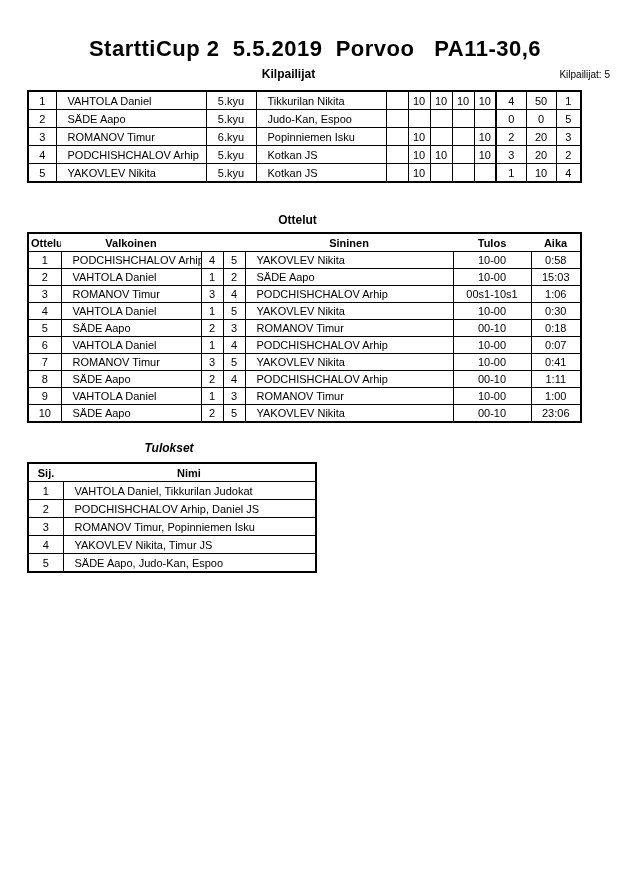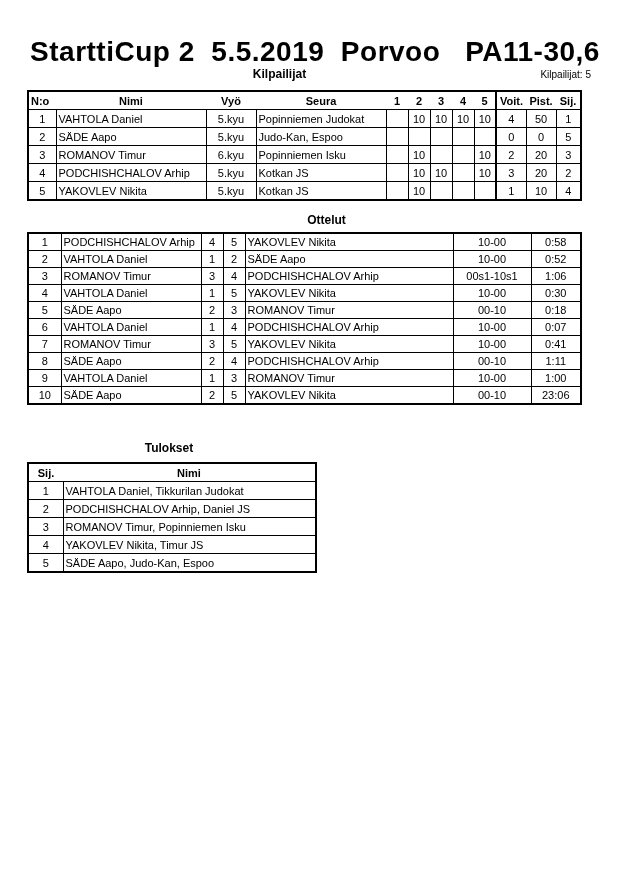--- a/index.html
+++ b/index.html
@@ -2,49 +2,49 @@
 <html><head>
 <meta charset="utf-8">
 <style>
   html,body { margin:0; padding:0; }
   body {
     width:630px; height:891px; background:#ffffff; color:#000000;
     font-family:"Liberation Sans", sans-serif; position:relative; overflow:hidden;
   }
   .doc-title {
     position:absolute; top:36px; left:0; width:630px; text-align:center;
-    font-size:28px; font-weight:bold; white-space:pre; letter-spacing:0.5px;
+    font-size:22px; font-weight:bold; white-space:pre; letter-spacing:0.5px;
   }
   .section-label {
     position:absolute; font-size:12px; font-weight:bold; text-align:center; white-space:pre;
   }
-  #lbl-kilpailijat { top:67px; left:7px; width:545px; }
-  #lbl-ottelut    { top:213px; left:0; width:595px;margin-left:29px; }
-  #lbl-tulokset   { top:441px; left:0; width:338px; }
+  #lbl-kilpailijat { top:67px; left:16px; width:545px; }
+  #lbl-ottelut    { top:213px; left:0; width:595px; }
+  #lbl-tulokset   { top:441px; left:0; width:338px;font-style:italic; }
   .count-label {
-    position:absolute; top:69px; right:39px; font-size:10px;
+    position:absolute; top:69px; right:20px; font-size:10px;
   }
   table {
     position:absolute; border-collapse:collapse; table-layout:fixed;
     background:#ffffff; border:2px solid #000; font-size:11px;
   }
   #tbl-competitors { left:27px; top:90px;  width:553px; }
   #tbl-matches     { left:27px; top:232px; width:553px; }
   #tbl-results     { left:27px; top:462px; width:288px; }
   th {
     font-weight:bold; border:none; border-bottom:1px solid #000;
     height:17px; padding:0 2px; white-space:nowrap; overflow:hidden;
   }
   td {
     border:1px solid #000; height:17px; padding:0 2px;
     white-space:nowrap; overflow:hidden; vertical-align:middle;
   }
   #tbl-matches td { height:16px; }
   .c { text-align:center; }
-  .l { text-align:left; padding-left:2px; }
+  .l { text-align:left; padding-left:11px; }
   .hl { text-align:left; padding-left:2px; }
   .thick-l { border-left:2px solid #000 !important; }
 </style>
 </head>
 <body>
 
 <div class="doc-title">StarttiCup 2  5.5.2019  Porvoo   PA11-30,6</div>
 <div class="section-label" id="lbl-kilpailijat">Kilpailijat</div>
 <div class="count-label">Kilpailijat: 5</div>
 
@@ -57,39 +57,25 @@
     <col style="width:22px">
       <col style="width:22px">
       <col style="width:22px">
       <col style="width:22px">
       <col style="width:22px">
     <col style="width:30px">
       <col style="width:30px">
       <col style="width:25px">
   </colgroup>
   <tbody>
-      <tr>
-    <th class="hl">N:o</th>
-    <th class="c">Nimi</th>
-    <th class="c">Vyö</th>
-    <th class="c">Seura</th>
-    <th class="c">1</th>
-    <th class="c">2</th>
-    <th class="c">3</th>
-    <th class="c">4</th>
-    <th class="c">5</th>
-    <th class="c thick-l">Voit.</th>
-    <th class="c">Pist.</th>
-    <th class="c">Sij.</th>
-  </tr>
-  <tr>
-    <td class="c">1</td>
-    <td class="l">VAHTOLA Daniel</td>
-    <td class="c">5.kyu</td>
-    <td class="l">Popinniemen Judokat</td>
+  <tr>
+    <td class="c">1</td>
+    <td class="l">VAHTOLA Daniel</td>
+    <td class="c">5.kyu</td>
+    <td class="l">Tikkurilan Nikita</td>
     <td class="c"></td>
     <td class="c">10</td>
     <td class="c">10</td>
     <td class="c">10</td>
     <td class="c">10</td>
     <td class="c thick-l">4</td>
     <td class="c">50</td>
     <td class="c">1</td>
   </tr>
   <tr>
@@ -157,37 +143,46 @@
   <colgroup>
     <col style="width:33px">
       <col style="width:140px">
       <col style="width:22px">
       <col style="width:22px">
     <col style="width:208px">
       <col style="width:78px">
       <col style="width:50px">
   </colgroup>
   <tbody>
+      <tr>
+    <th class="hl">Ottelu</th>
+    <th class="c">Valkoinen</th>
+    <th class="c"></th>
+    <th class="c"></th>
+    <th class="c">Sininen</th>
+    <th class="c">Tulos</th>
+    <th class="c">Aika</th>
+  </tr>
   <tr>
     <td class="c">1</td>
     <td class="l">PODCHISHCHALOV Arhip</td>
     <td class="c">4</td>
     <td class="c">5</td>
     <td class="l">YAKOVLEV Nikita</td>
     <td class="c">10-00</td>
     <td class="c">0:58</td>
   </tr>
   <tr>
     <td class="c">2</td>
     <td class="l">VAHTOLA Daniel</td>
     <td class="c">1</td>
     <td class="c">2</td>
     <td class="l">SÄDE Aapo</td>
     <td class="c">10-00</td>
-    <td class="c">0:52</td>
+    <td class="c">15:03</td>
   </tr>
   <tr>
     <td class="c">3</td>
     <td class="l">ROMANOV Timur</td>
     <td class="c">3</td>
     <td class="c">4</td>
     <td class="l">PODCHISHCHALOV Arhip</td>
     <td class="c">00s1-10s1</td>
     <td class="c">1:06</td>
   </tr>

